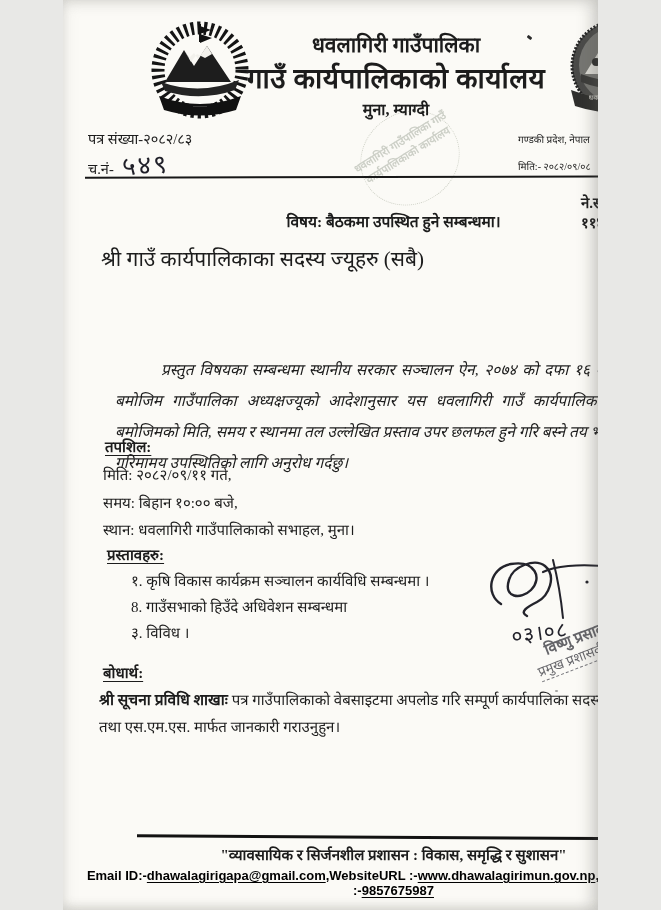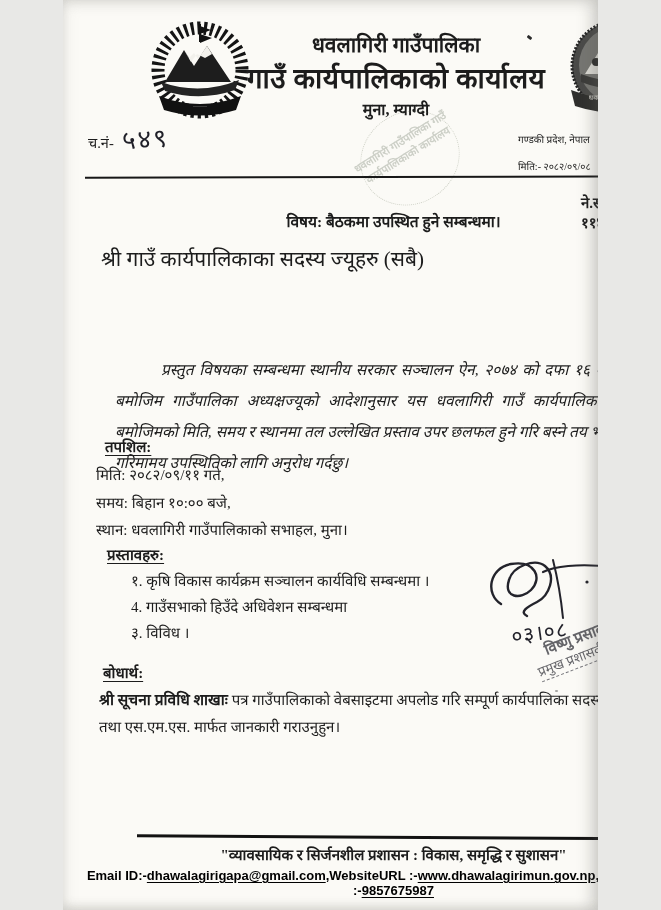--- a/index.html
+++ b/index.html
@@ -52,21 +52,21 @@
   .subject{position:absolute;top:210px;left:0;width:661px;text-align:center;font-size:15.5px;font-weight:600;}
   .recipient{position:absolute;top:243px;left:38px;font-size:21px;line-height:32px;font-weight:500;}
 
   .body-par{
     position:absolute;top:338px;left:36px;width:594px;
     font-size:15.5px;line-height:31px;text-align:justify;text-indent:46px;margin:16px;font-style:italic;
   }
 
   .sec-head{font-weight:700;text-decoration:underline;text-underline-offset:3px;font-size:15px;}
   .tapasil-head{position:absolute;top:436px;left:42px;}
-  .details-block{position:absolute;top:462px;left:33px;font-size:15px;line-height:27.5px;}
+  .details-block{position:absolute;top:462px;left:40px;font-size:15px;line-height:27.5px;}
   .prastav-head{position:absolute;top:544px;left:44px;}
   .prastav-list{position:absolute;top:568px;left:68px;font-size:15px;line-height:26px;list-style:none;margin:0;padding:0;}
 
   
   .sig-wrap{position:absolute;top:552px;left:420px;width:180px;height:80px;}
   .hand-date{
     position:absolute;top:618px;left:448px;font-size:21px;letter-spacing:1px;
     font-family:"DejaVu Sans",sans-serif;color:#23232c;transform:rotate(-8deg);
   }
   .officer-stamp{
@@ -131,20 +131,21 @@
     <div class="office-name">गाउँ कार्यपालिकाको कार्यालय</div>
     <div class="office-addr">मुना, म्याग्दी</div>
   </div>
 
   <div class="round-stamp">
     <div class="ring"></div>
     <div class="st-lines">धवलागिरी गाउँपालिका गाउँ कार्यपालिकाको कार्यालय</div>
   </div>
 
   <div class="meta-left">
+    <div>पत्र संख्या-२०८२/८३</div>
     <div class="dispatch-row">
       <span>च.नं-</span><span class="hand-number">५४९</span>
     </div>
   </div>
 
   <div class="meta-right">
     <div>गण्डकी प्रदेश, नेपाल</div>
     <div>मिति:- २०८२/०९/०८</div>
   </div>
 
@@ -162,21 +163,21 @@
   <div class="sec-head tapasil-head">तपशिल:</div>
   <div class="details-block">
     <div>मिति: २०८२/०९/११ गते,</div>
     <div>समय: बिहान १०:०० बजे,</div>
     <div>स्थान: धवलागिरी गाउँपालिकाको सभाहल, मुना।</div>
   </div>
 
   <div class="sec-head prastav-head">प्रस्तावहरु:</div>
   <ul class="prastav-list">
     <li>१. कृषि विकास कार्यक्रम सञ्चालन कार्यविधि सम्बन्धमा ।</li>
-    <li>4. गाउँसभाको हिउँदे अधिवेशन सम्बन्धमा</li>
+    <li>8. गाउँसभाको हिउँदे अधिवेशन सम्बन्धमा</li>
     <li>३. विविध ।</li>
   </ul>
 
   <div class="sig-wrap">
     <svg width="180" height="80" viewBox="0 0 180 80">
       <path d="M18,52 C2,42 6,16 28,12 C52,8 60,26 48,38 C38,48 20,46 26,28 C30,14 52,6 62,14 C74,24 66,44 54,50 C44,55 36,60 44,64" fill="none" stroke="#23232b" stroke-width="2.4" stroke-linecap="round"></path>
       <path d="M60,20 C72,14 96,12 118,14 L142,16" fill="none" stroke="#23232b" stroke-width="2.2" stroke-linecap="round"></path>
       <path d="M70,8 C74,24 78,46 80,66" fill="none" stroke="#23232b" stroke-width="2" stroke-linecap="round"></path>
       <circle cx="104" cy="30" r="1.6" fill="#23232b"></circle>
     </svg>

